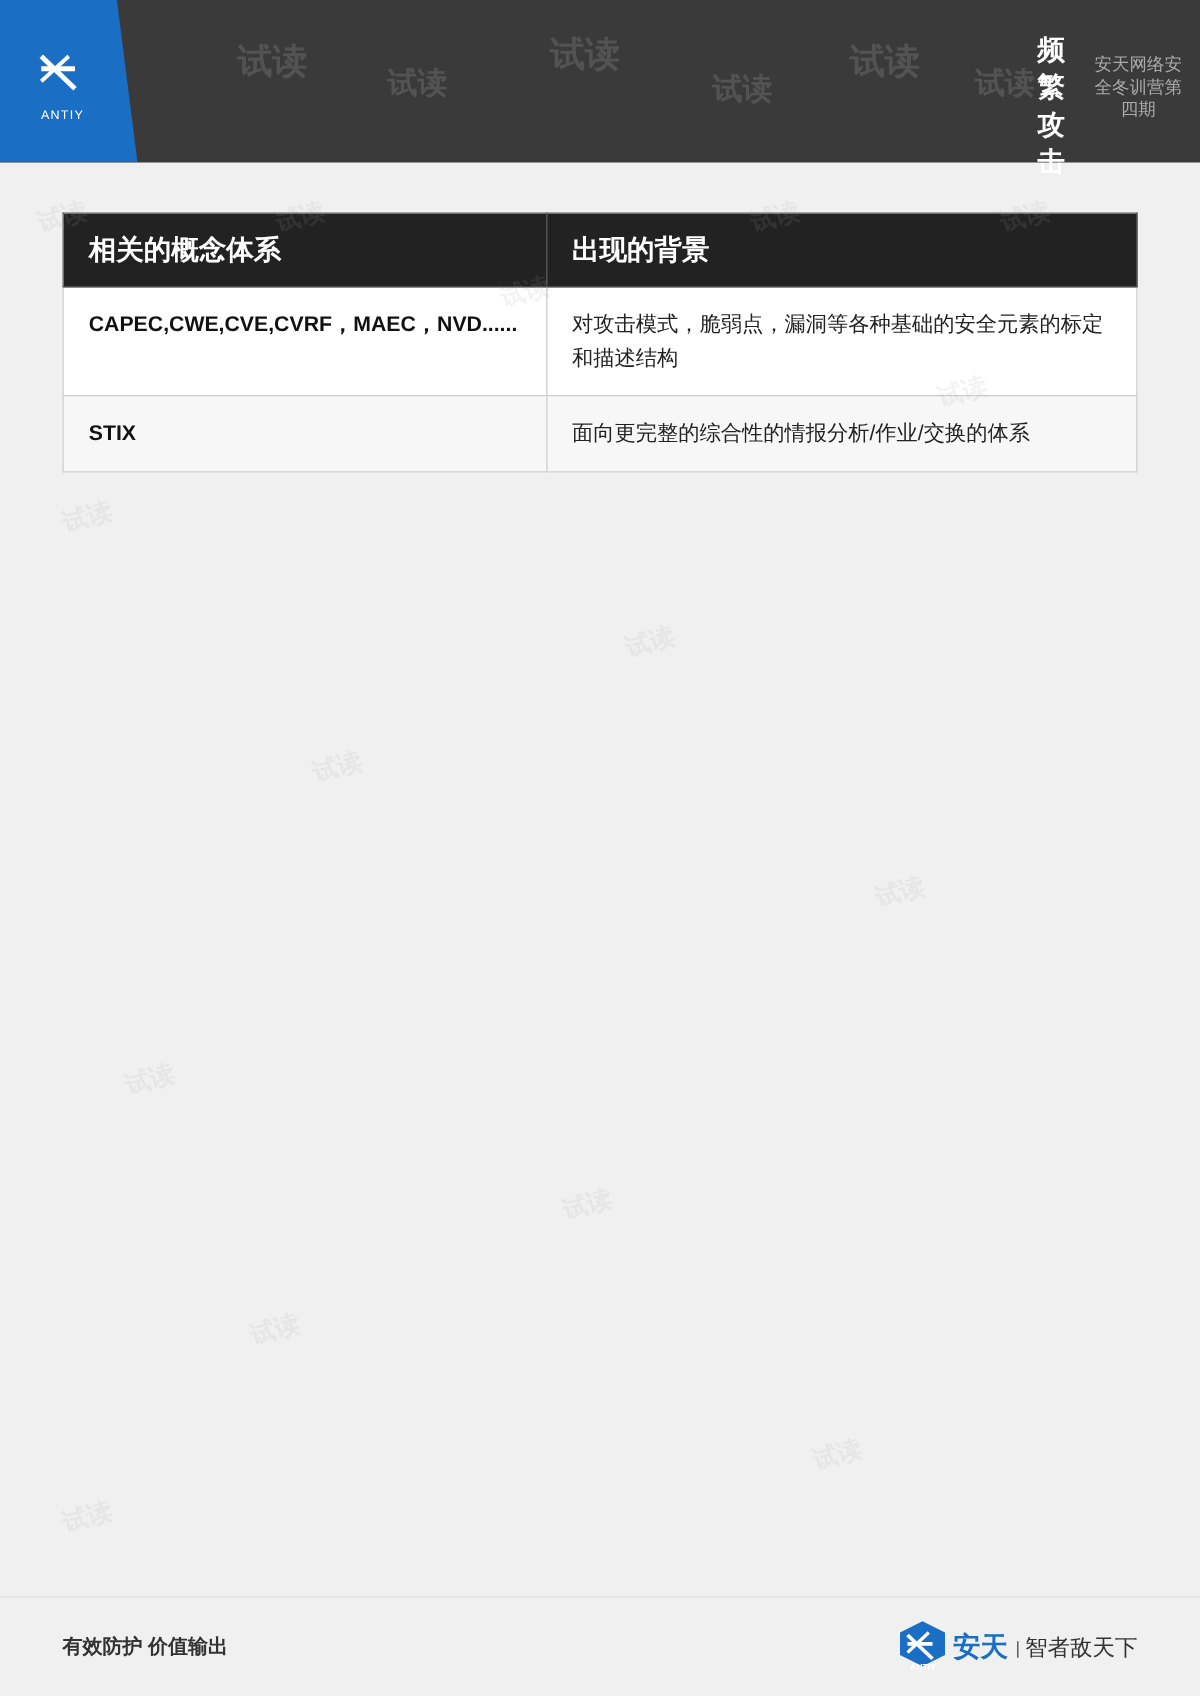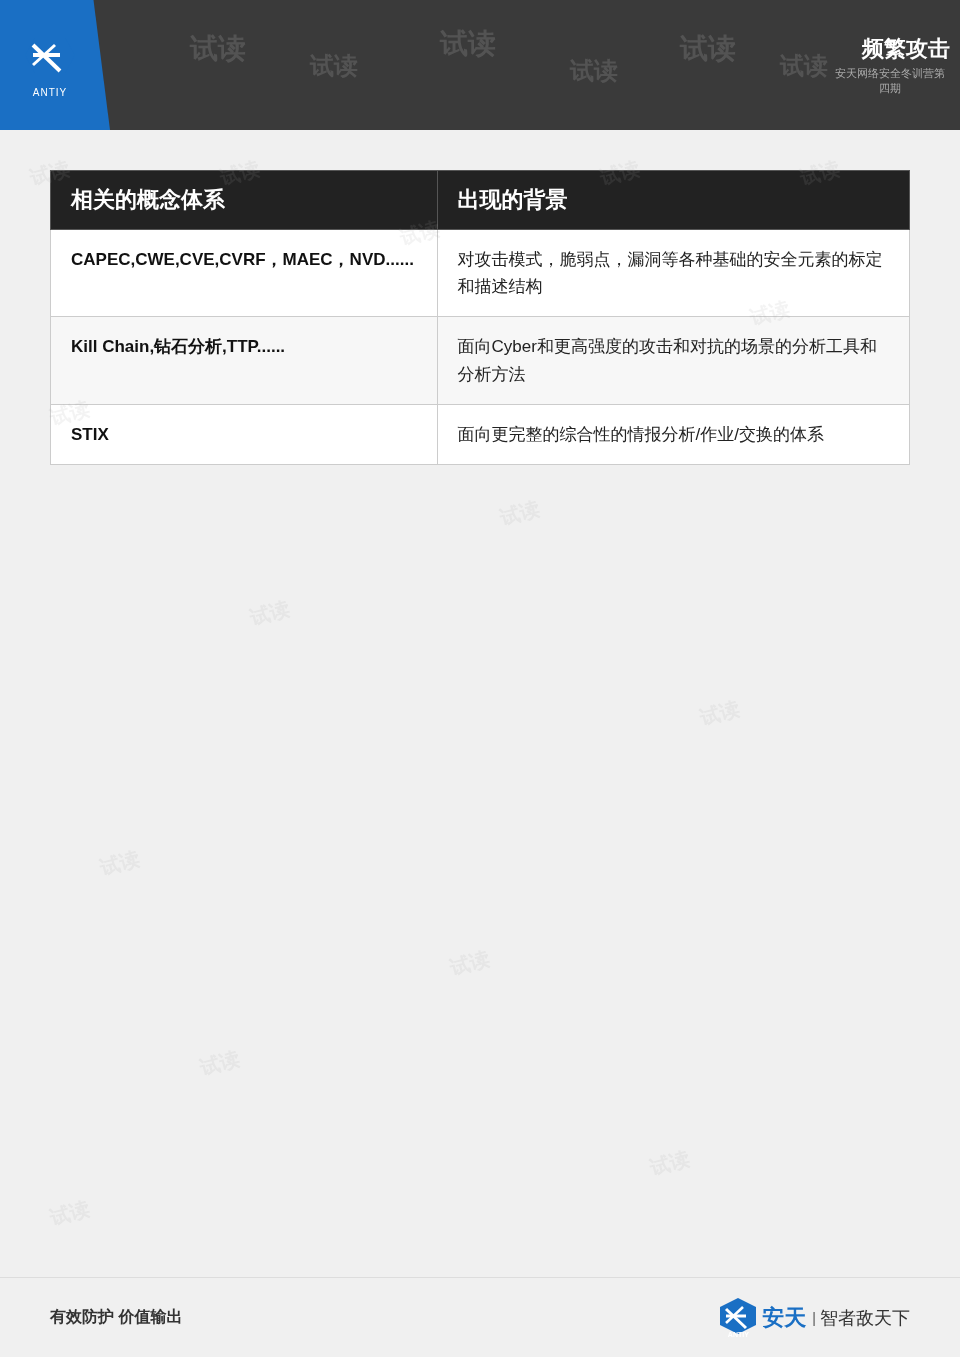--- a/index.html
+++ b/index.html
@@ -65,38 +65,38 @@
       position: absolute;
       user-select: none;
       white-space: nowrap;
     }
 
     .header-right-logo {
       width: 120px;
       height: 80px;
       margin-right: 10px;
       display: flex;
-      flex-direction: column;
-      align-items: flex-end;
+      flex-direction: row;
+      align-items: flex-start;
       justify-content: center;
       flex-shrink: 0;
     }
 
     .header-right-logo .brand-name {
       color: white;
       font-size: 22px;
       font-weight: bold;
       font-family: "STKaiti", "KaiTi", serif;
     }
 
     .header-right-logo .brand-sub {
       color: #aaa;
-      font-size: 11px;
+      font-size: 14px;
       text-align: center;
-      margin-top: 2px;
+      margin-top: 18px;
     }
 
     
     .main-content {
       padding: 30px 50px 20px 50px;
       position: relative;
     }
 
     
     .data-table {
@@ -247,24 +247,20 @@
     <thead>
       <tr>
         <th class="col-left">相关的概念体系</th>
         <th class="col-right">出现的背景</th>
       </tr>
     </thead>
     <tbody id="table-body">
         <tr>
           <td class="col-left">CAPEC,CWE,CVE,CVRF，MAEC，NVD......</td>
           <td class="col-right">对攻击模式，脆弱点，漏洞等各种基础的安全元素的标定和描述结构</td>
-        </tr>
-        <tr>
-          <td class="col-left">Kill Chain,钻石分析,TTP......</td>
-          <td class="col-right">面向Cyber和更高强度的攻击和对抗的场景的分析工具和分析方法</td>
         </tr>
         <tr>
           <td class="col-left">STIX</td>
           <td class="col-right">面向更完整的综合性的情报分析/作业/交换的体系</td>
         </tr>
       </tbody>
   </table>
 </div>
 
 <div class="footer">

